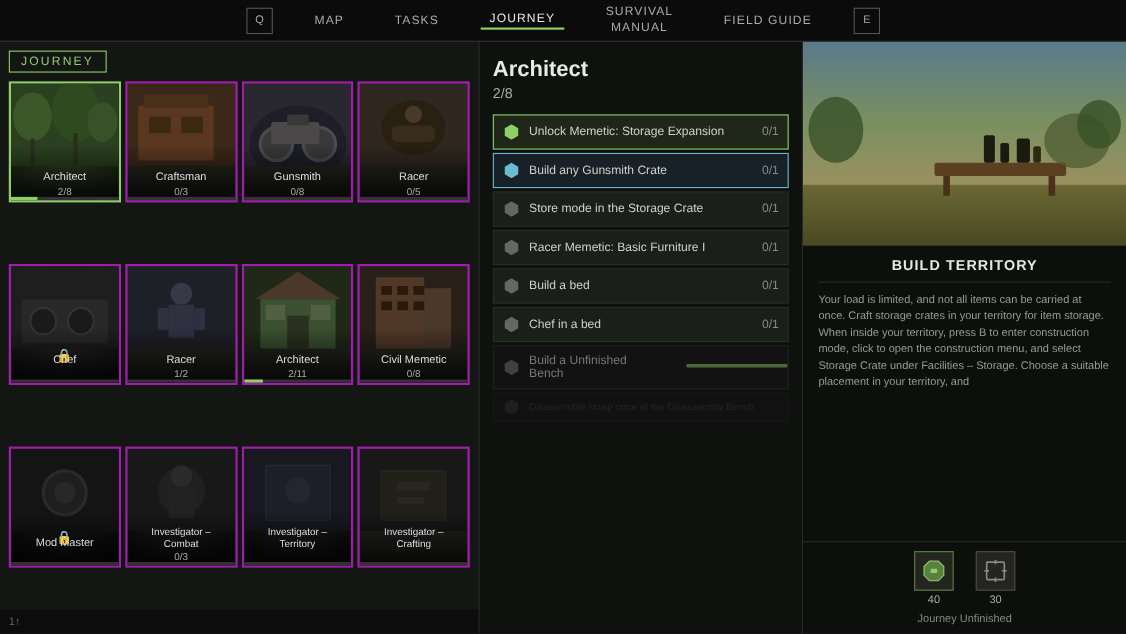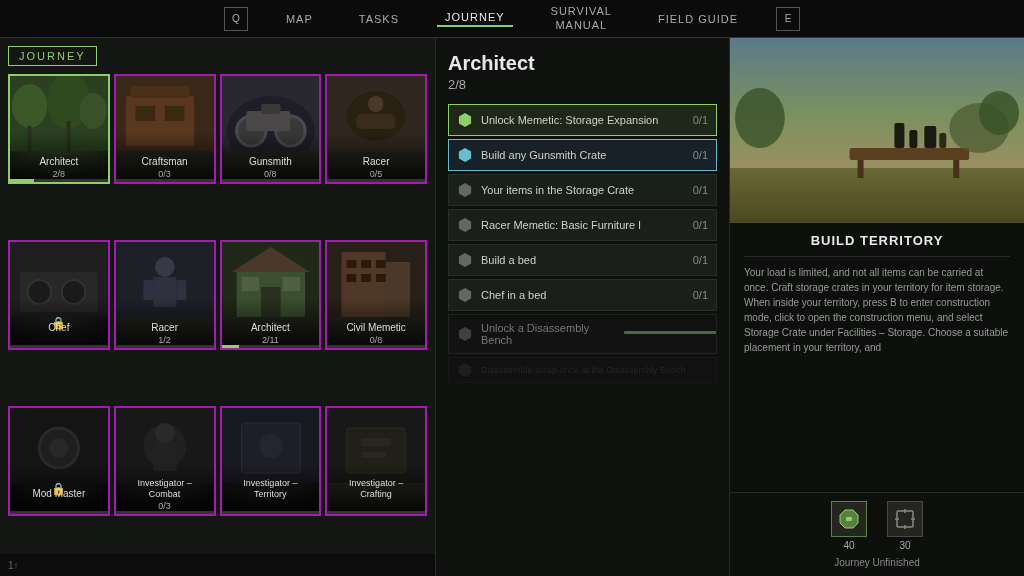--- a/index.html
+++ b/index.html
@@ -610,21 +610,21 @@
         <div class="task-text">Build any Gunsmith Crate</div>
         <div class="task-count">0/1</div>
       </div>
 
       <div class="task-item">
         <div class="task-icon">
           <svg viewBox="0 0 14 16" class="task-icon-svg">
             <polygon points="7,0 14,4 14,12 7,16 0,12 0,4" fill="#666"></polygon>
           </svg>
         </div>
-        <div class="task-text">Your items in the Storage Crate</div>
+        <div class="task-text">Store mode in the Storage Crate</div>
         <div class="task-count">0/1</div>
       </div>
 
       <div class="task-item">
         <div class="task-icon">
           <svg viewBox="0 0 14 16" class="task-icon-svg">
             <polygon points="7,0 14,4 14,12 7,16 0,12 0,4" fill="#666"></polygon>
           </svg>
         </div>
         <div class="task-text">Racer Memetic: Basic Furniture I</div>
@@ -651,21 +651,21 @@
         <div class="task-count">0/1</div>
       </div>
 
       <div class="task-item disabled-gray" style="padding:0;overflow:hidden;">
         <div style="display:flex;align-items:center;gap:8px;padding:7px 8px;width:100%;">
           <div class="task-icon">
             <svg viewBox="0 0 14 16" class="task-icon-svg">
               <polygon points="7,0 14,4 14,12 7,16 0,12 0,4" fill="#404040"></polygon>
             </svg>
           </div>
-          <div class="task-text" style="color:#777;">Unlock a Disassembly Bench</div>
+          <div class="task-text" style="color:#777;">Build a Unfinished Bench</div>
         </div>
         <div style="height:3px;background:#4a6a3a;width:60%;margin:0 0 4px 8px;border-radius:1px;"></div>
       </div>
 
       <div class="task-item disabled-gray" style="opacity:0.4;padding:4px 8px;">
         <div class="task-icon">
           <svg viewBox="0 0 14 16" class="task-icon-svg">
             <polygon points="7,0 14,4 14,12 7,16 0,12 0,4" fill="#333"></polygon>
           </svg>
         </div>

